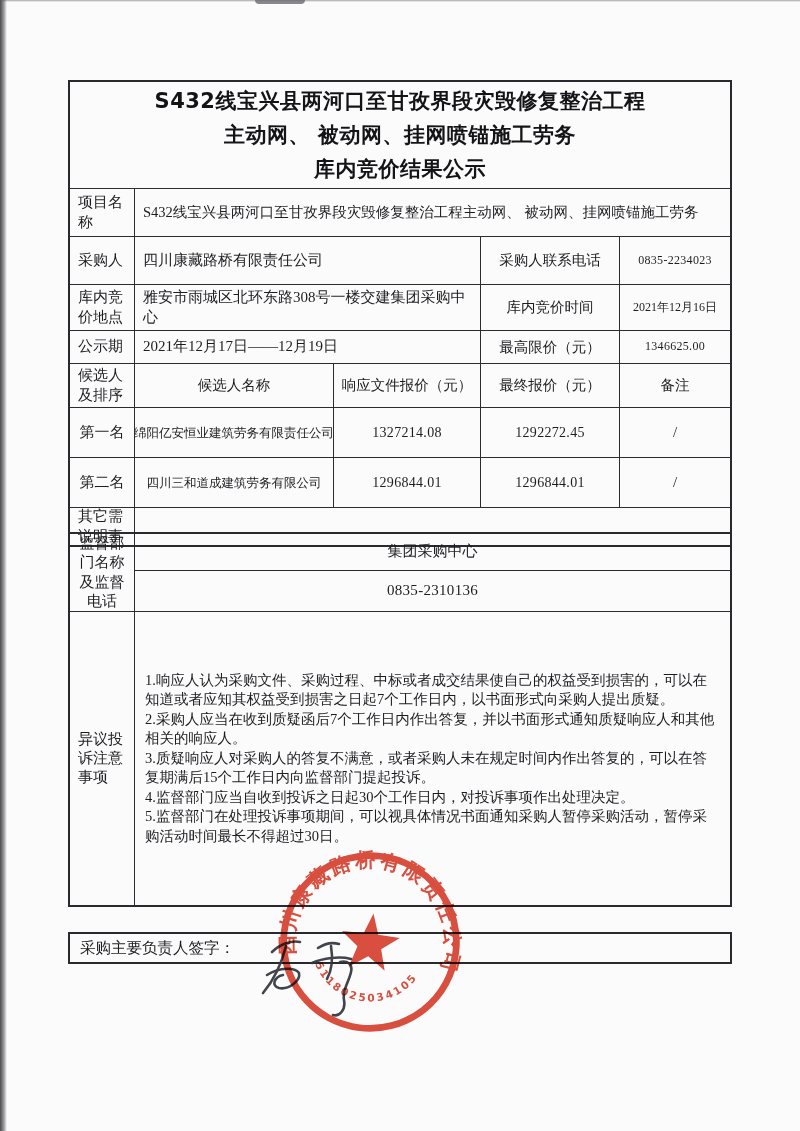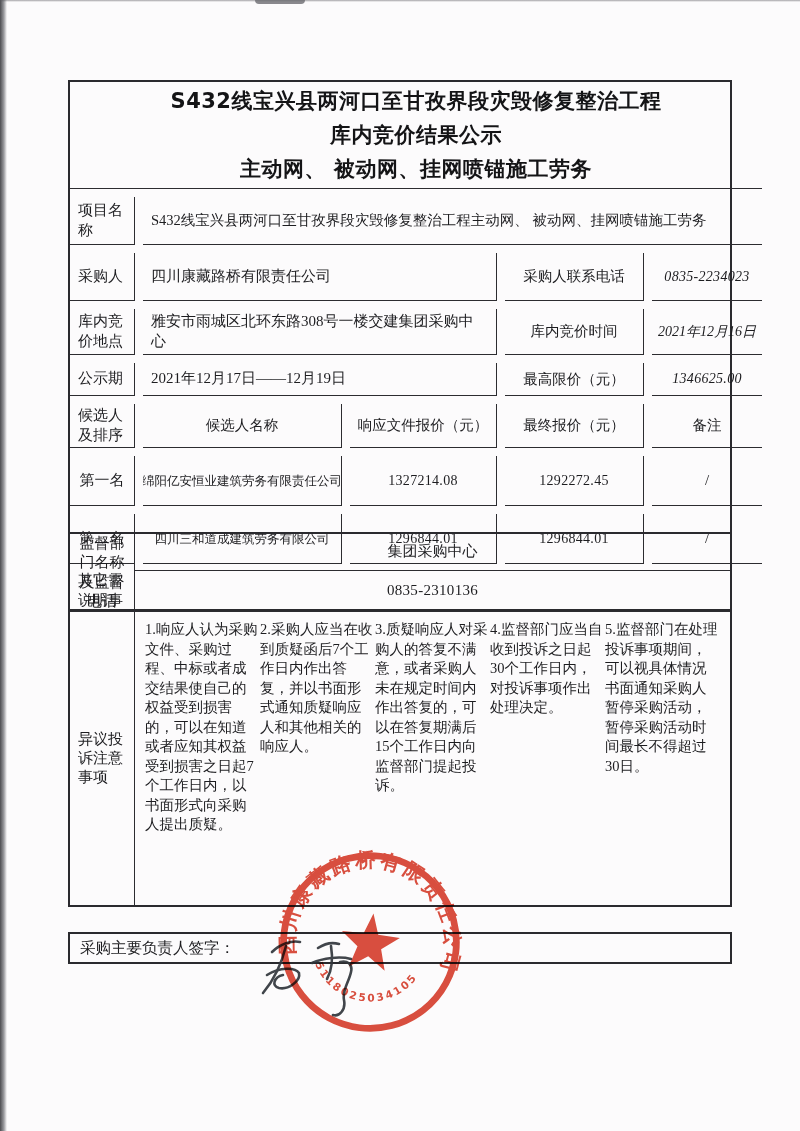--- a/index.html
+++ b/index.html
@@ -22,21 +22,20 @@
     background:#6b6b70; border-radius:0 0 4px 4px; opacity:.8; }
 
   
   .boxA {
     position:absolute; left:68px; top:80px; width:664px;
     border:2px solid #2a2a2e;
     display:grid;
     grid-template-columns:65px 199px 147px 139px 110px;
     grid-template-rows:107px 48px 48px 46px 33px 44px 50px 50px 37px;
     background:transparent;
-    gap:8px;
   }
   .boxB {
     position:absolute; left:68px; top:532px; width:664px;
     border:2px solid #2a2a2e;
     display:grid;
     grid-template-columns:65px 595px;
     grid-template-rows:37px 41px 293px;
   }
   .boxC {
     position:absolute; left:68px; top:932px; width:664px; height:32px;
@@ -55,25 +54,25 @@
     font-family:"DejaVu Sans","Liberation Sans",sans-serif;
     font-weight:700; font-size:21px; line-height:34px; text-align:center;
     letter-spacing:.5px; color:#141416; }
 
   .span-wide { grid-column:2/-1; }
   .span-mid  { grid-column:2/4; }
 
   .hdr { font-size:14.5px; padding:2px 3px; }
   .name-cell { font-size:12.5px; white-space:nowrap; padding:2px 3px; }
   .num { font-size:14px; letter-spacing:.3px; }
-  .tight { padding:2px 3px; font-size:14px;font-style:italic; }
+  .tight { padding:2px 3px; font-size:12px; }
 
   .sup-label { grid-row:1/3; text-align:center; }
   .obj-label { align-items:center; }
-  .obj-cell { flex-direction:row; justify-content:center; align-items:flex-start;
+  .obj-cell { flex-direction:column; justify-content:center; align-items:flex-start;
     padding:8px 10px; font-size:14.5px; line-height:19.5px; }
   .obj-cell div { display:block; width:100%; }
 
   .sig-label { font-size:15.5px; }
 
   
   .seal { position:absolute; left:274px; top:846px; width:192px; height:192px;
     transform:rotate(7deg); opacity:.92; mix-blend-mode:multiply; pointer-events:none; }
   .handwriting { position:absolute; left:222px; top:918px; width:145px; height:102px;
     pointer-events:none; }
@@ -84,22 +83,22 @@
 <div class="page">
 
   <div class="edge-left"></div>
   <div class="edge-top"></div>
   <div class="smudge-top"></div>
 
   <div class="boxA">
 
     <div class="c bb title-cell">
       <div>S432线宝兴县两河口至甘孜界段灾毁修复整治工程</div>
+      <div>主动网、 被动网、挂网喷锚施工劳务</div>
       <div>库内竞价结果公示</div>
-      <div>主动网、 被动网、挂网喷锚施工劳务</div>
     </div>
 
     <div class="c br bb lbl">项目名称</div>
     <div class="c bb span-wide" style="font-size:14.5px;">S432线宝兴县两河口至甘孜界段灾毁修复整治工程主动网、 被动网、挂网喷锚施工劳务</div>
 
     <div class="c br bb lbl">采购人</div>
     <div class="c br bb span-mid">四川康藏路桥有限责任公司</div>
     <div class="c br bb center hdr">采购人联系电话</div>
     <div class="c bb center tight num">0835-2234023</div>
 

